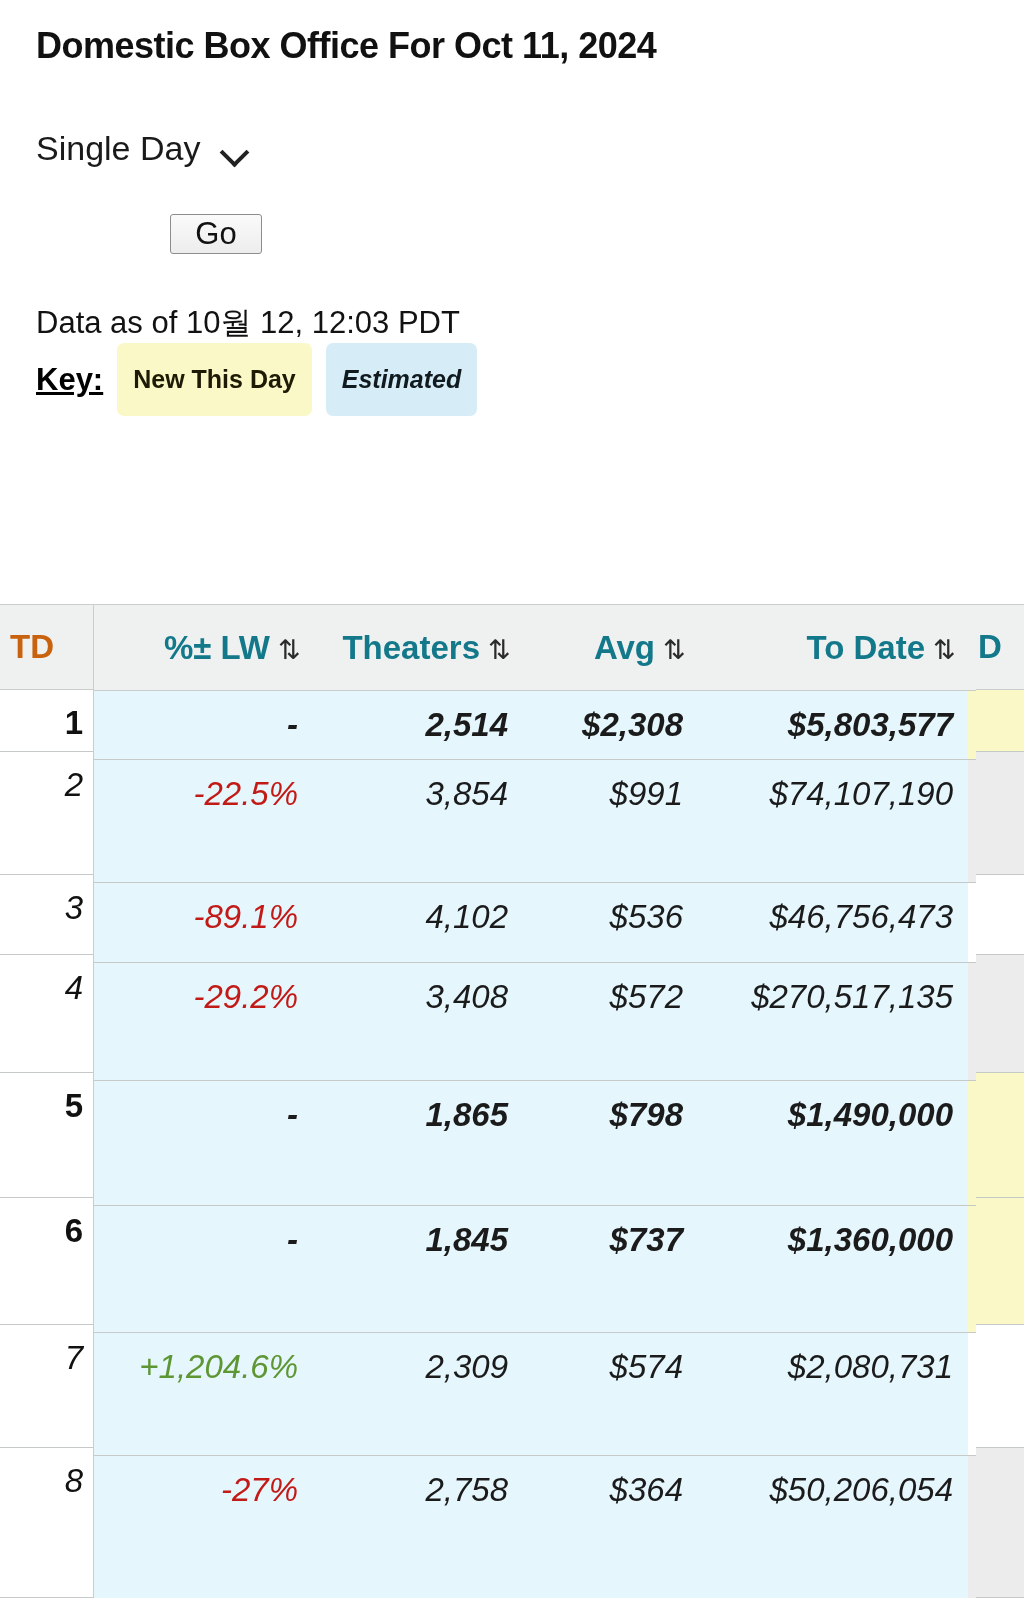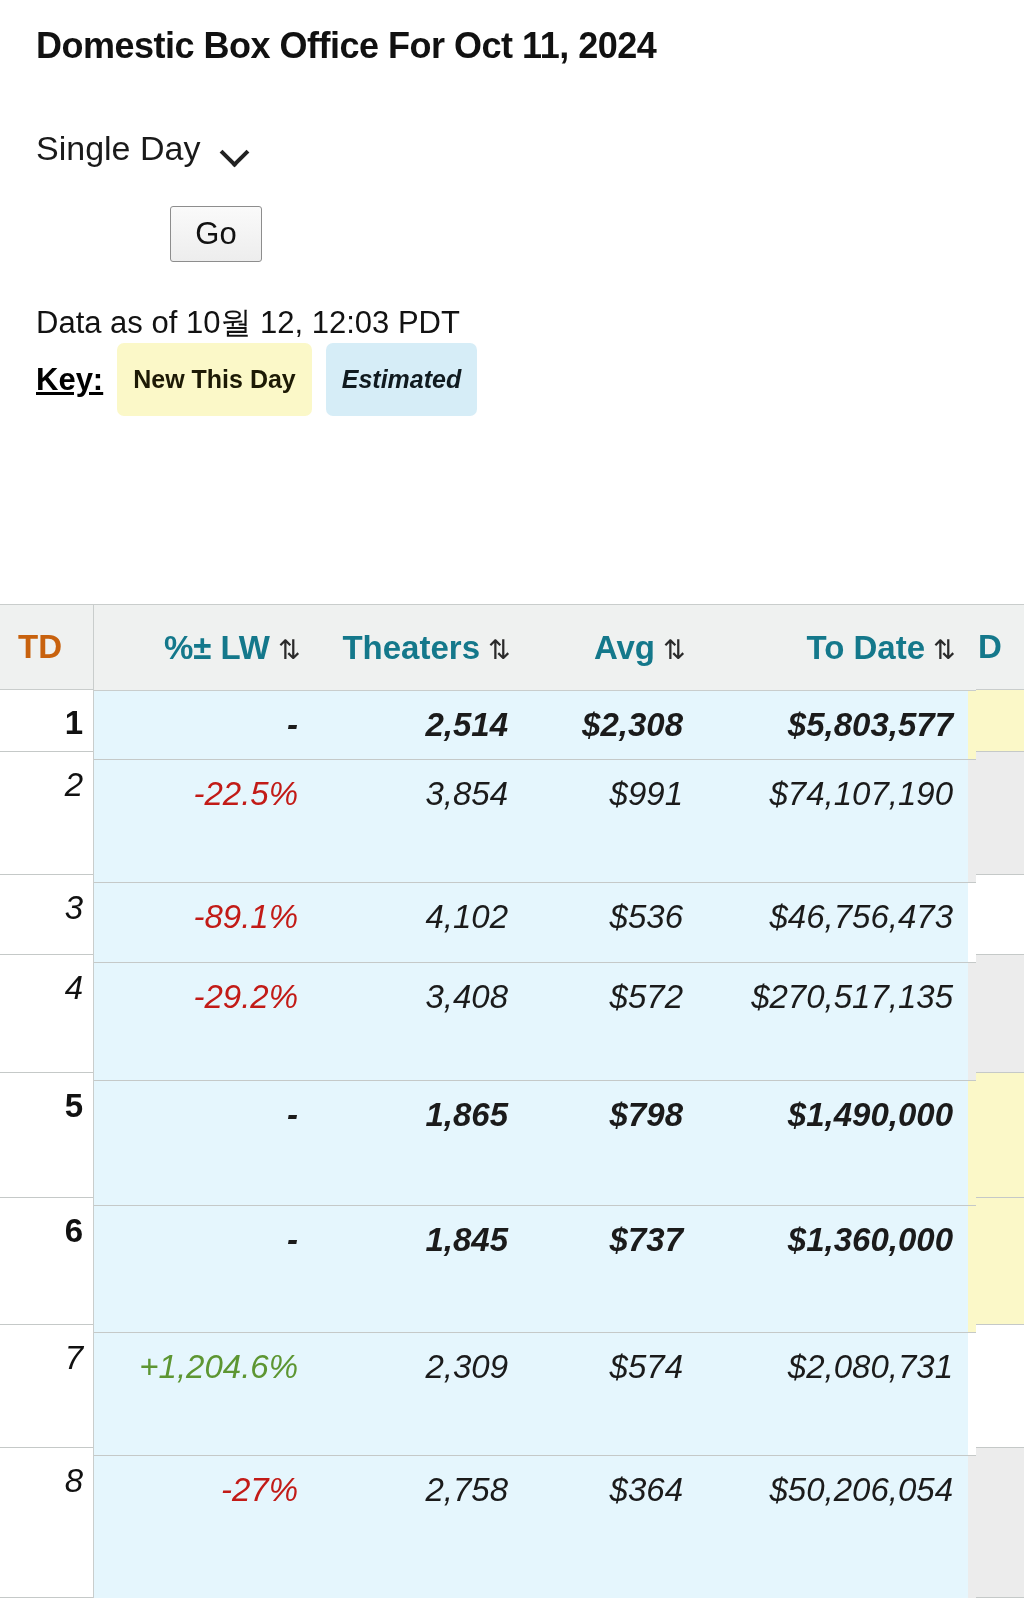--- a/index.html
+++ b/index.html
@@ -115,21 +115,21 @@
     position: absolute;
     left: 3px; top: -2px;
     width: 13px; height: 13px;
     border-right: 2px solid #333;
     border-bottom: 2px solid #333;
     transform: rotate(45deg);
   }
   .go-button {
     margin-left: 134px;
     width: 92px;
-    height: 56px;
+    height: 40px;
     border: 1px solid #8d8d8d;
     border-radius: 3px;
     background: linear-gradient(#fafafa, #ededed);
     font-size: 31px;
     font-family: "Liberation Sans", sans-serif;
     color: #111;
     cursor: pointer;
     line-height: 1;
   }
 
@@ -247,21 +247,21 @@
   }
   .frozen-head {
     height: 86px;
     background: #eff1f0;
     border-top: 1px solid #c9cdcc;
     border-bottom: 1px solid #c9cdcc;
     box-sizing: border-box;
     display: flex;
     align-items: center;
     justify-content: flex-start;
-    padding-left: 18px;
+    padding-left: 10px;
   }
   .frozen-head .td-label {
     color: #c8620e;
     font-weight: bold;
     font-size: 33px;
   }
   .frozen-cell {
     box-sizing: border-box;
     background: #ffffff;
     border-bottom: 1px solid #c5c9c8;

